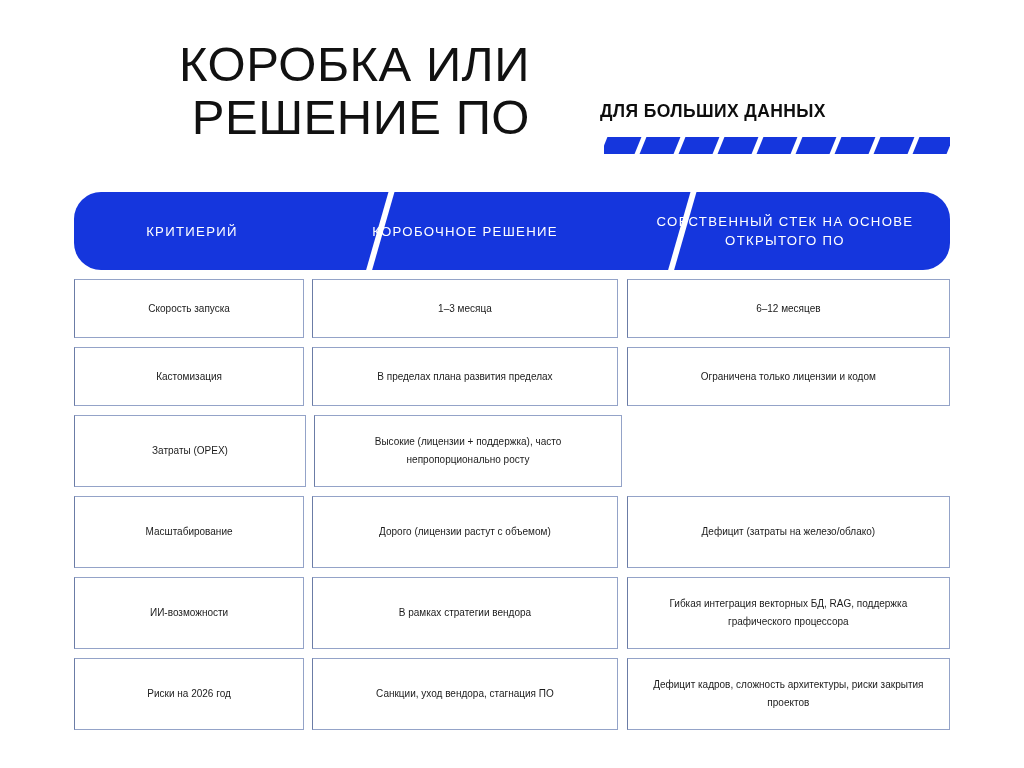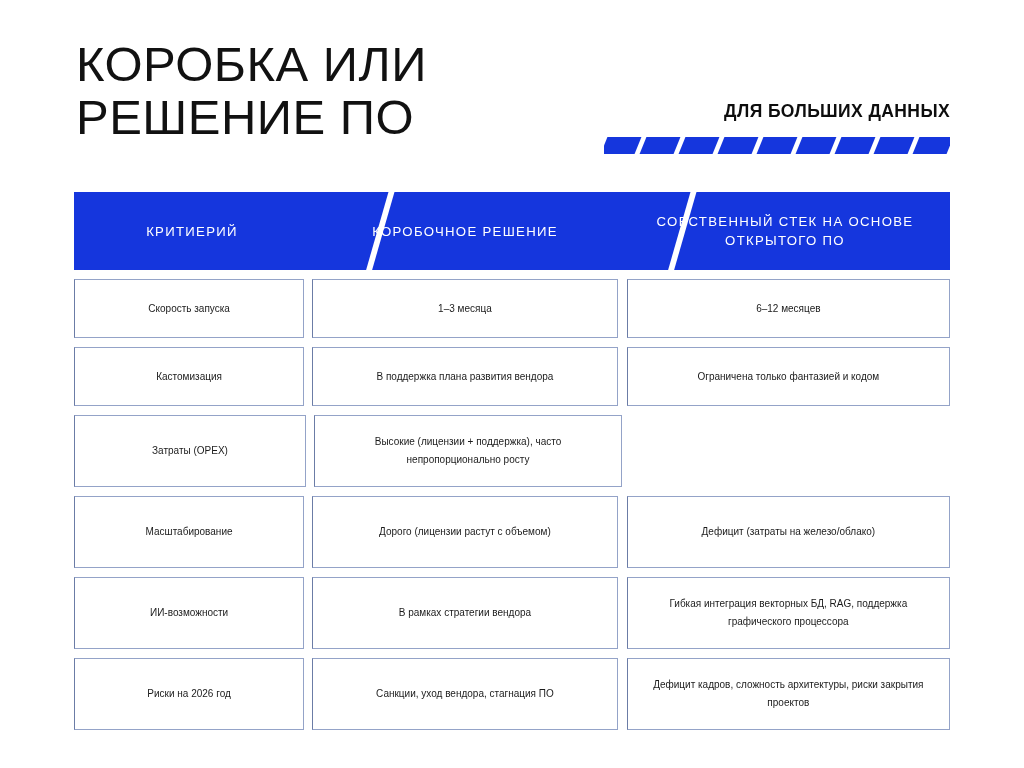--- a/index.html
+++ b/index.html
@@ -18,39 +18,40 @@
   .slide {
     position: absolute;
     left: 0; top: 0;
     width: 1024px;
     height: 768px;
   }
 
   
   .title-block {
     position: absolute;
-    left: 76px;
+    left: 60px;
     top: 38px;
     width: 470px;
+    text-align: right;
   }
   .title-line {
     font-size: 49px;
     line-height: 53px;
     font-weight: 400;
     color: #111111;
     letter-spacing: 0.5px;
     white-space: nowrap;
   }
 
   .subtitle-block {
     position: absolute;
     left: 600px;
     top: 100px;
     width: 350px;
-    text-align: right;
+    text-align: left;
   }
   .subtitle-text {
     font-size: 17.5px;
     font-weight: bold;
     color: #0d0d0d;
     letter-spacing: 0.4px;
     line-height: 22px;
     white-space: nowrap;
   }
 
@@ -78,20 +79,21 @@
     top: 192px;
     width: 876px;
   }
 
   .thead {
     position: relative;
     height: 78px;
     background: #1536dd;
     display: flex;
     overflow: hidden;
+    border-radius: 27px;
   }
   .th {
     display: flex;
     align-items: center;
     justify-content: center;
     text-align: center;
     color: #ffffff;
     font-size: 13.2px;
     letter-spacing: 1.3px;
     line-height: 19px;
@@ -175,22 +177,22 @@
     </div>
 
     <div class="trow short">
       <div class="td c1">Скорость запуска</div>
       <div class="td c2">1–3 месяца</div>
       <div class="td c3">6–12 месяцев</div>
     </div>
 
     <div class="trow short">
       <div class="td c1">Кастомизация</div>
-      <div class="td c2">В поддержка плана развития вендора</div>
-      <div class="td c3">Ограничена только фантазией и кодом</div>
+      <div class="td c2">В пределах плана развития пределах</div>
+      <div class="td c3">Ограничена только лицензии и кодом</div>
     </div>
 
     <div class="trow tall">
       <div class="td c1">Затраты (OPEX)</div>
       <div class="td c2">Высокие (лицензии + поддержка), часто непропорционально росту</div>
     </div>
 
     <div class="trow tall">
       <div class="td c1">Масштабирование</div>
       <div class="td c2">Дорого (лицензии растут с объемом)</div>

